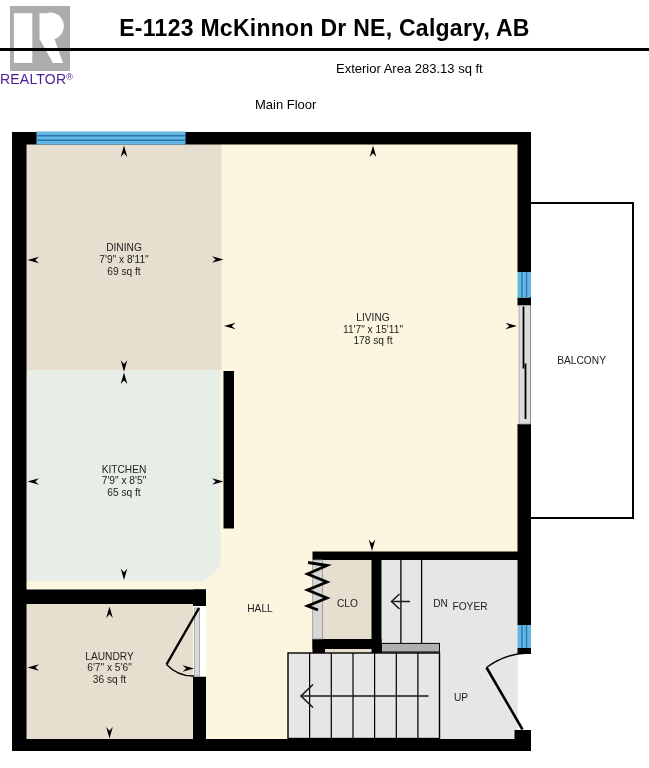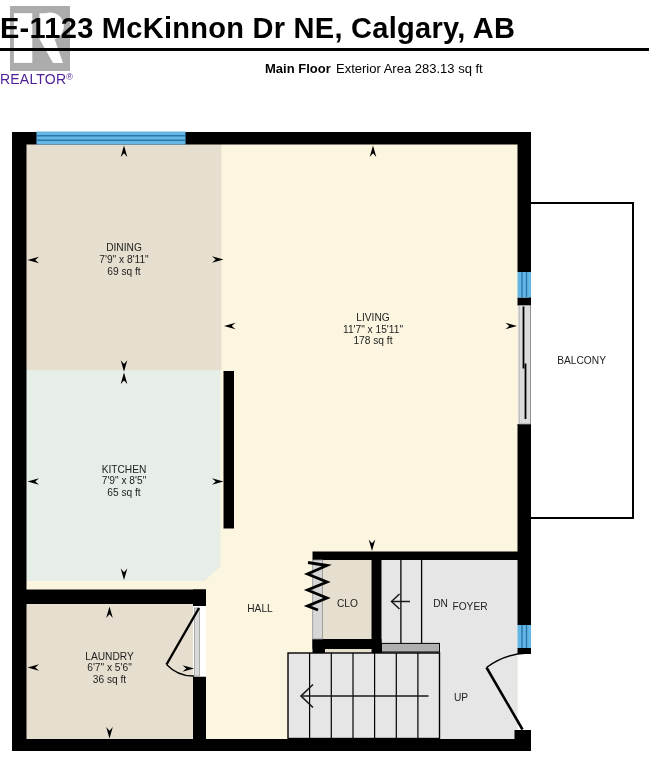--- a/index.html
+++ b/index.html
@@ -14,26 +14,26 @@
 
   <g fill="#ffffff">
     <rect x="3.9" y="7.2" width="18.4" height="49.7"></rect>
     <path d="M29.5,7.2 L36,7.2 A13.6,13.6 0 1 1 36,33 L29.5,33 Z"></path>
     <path d="M29.5,33 L44.5,33 L53,56.9 L43,56.9 Z"></path>
   </g>
 </svg>
 
 <div class="abs" style="left:0;top:69px;width:96px;color:#4c1d95;font-size:14px;line-height:16px;letter-spacing:0.2px;">REALTOR<span style="font-size:9px;vertical-align:4px;letter-spacing:0;">®</span></div>
 
-<div class="abs" style="left:0;top:13.5px;width:649px;font-size:29px;line-height:28px;font-weight:bold;letter-spacing:0.27px;color:#000;">E-1123 McKinnon Dr NE, Calgary, AB</div>
+<div class="abs" style="left:0;top:13.5px;width:649px;text-align:center;font-size:23px;line-height:28px;font-weight:bold;letter-spacing:0.27px;color:#000;">E-1123 McKinnon Dr NE, Calgary, AB</div>
 
 <div class="abs" style="left:0;top:48px;width:649px;height:2.5px;background:#000;"></div>
 
 <div class="abs" style="left:0;top:60.5px;width:649px;font-size:13px;line-height:15px;color:#000;">
-    <span style="position:absolute;left:265px;font-weight:bold;">Main Floor</span>
+    <span style="position:absolute;left:255px;font-weight:normal;margin-top:36px;">Main Floor</span>
     <span style="position:absolute;left:336px;">Exterior Area 283.13 sq ft</span>
   </div>
 
 <svg class="abs" style="left:0;top:0;" width="649" height="768" viewBox="0 0 649 768">
 
   <rect x="26" y="144" width="492" height="596" fill="#fcf6e0"></rect>
 
   <rect x="26" y="144" width="195.5" height="226" fill="#e6dfcf"></rect>
 
   <polygon points="26,370 220.5,370 220.5,566 204.5,581 26,581" fill="#e7eee8"></polygon>

